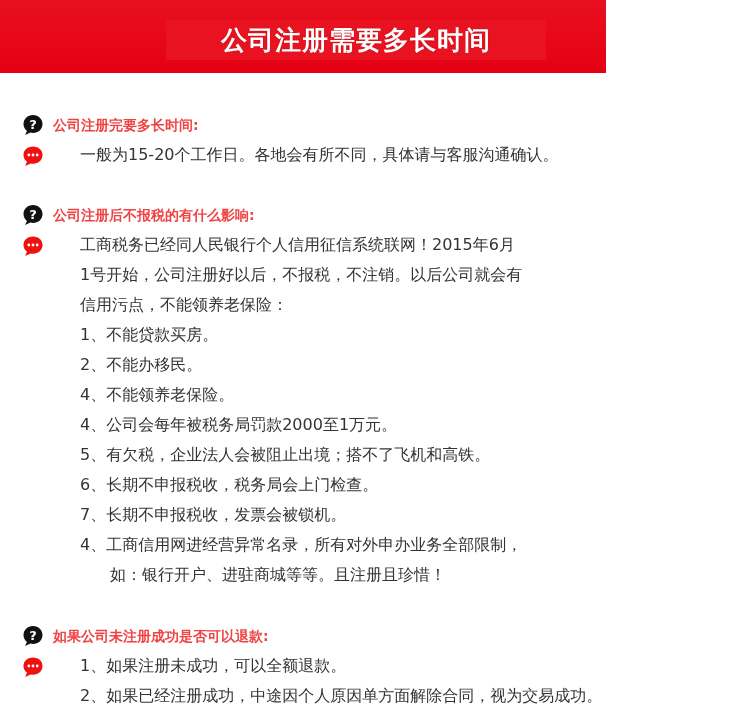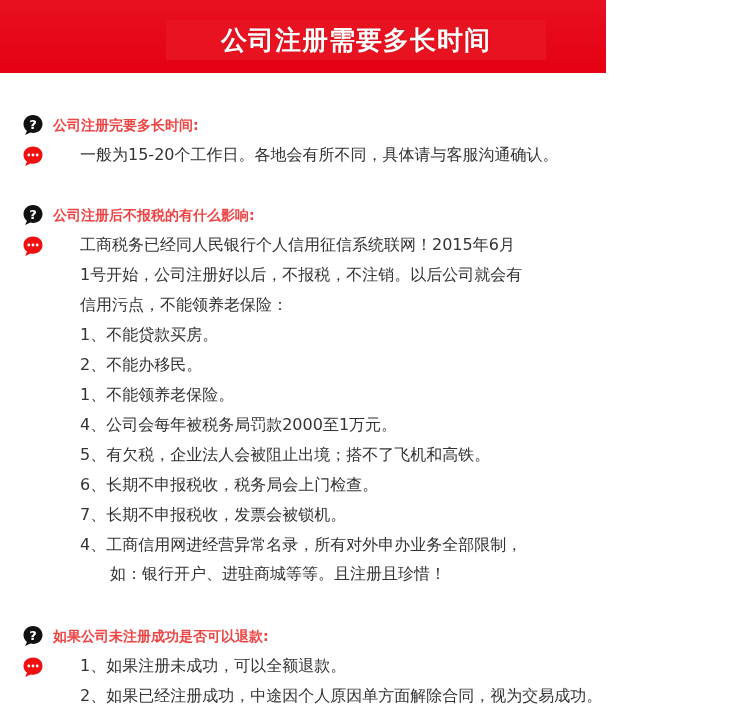--- a/index.html
+++ b/index.html
@@ -12,21 +12,21 @@
   .title { color: #ffffff; font-family: "DejaVu Serif", "Liberation Serif", serif; font-weight: bold;
            font-size: 26px; letter-spacing: 1px; text-shadow: 0 0 1px #a00; }
   .section { position: absolute; left: 0; width: 750px; }
   .q-row { position: relative; height: 30px; }
   .q-icon { position: absolute; left: 22px; top: 4px; width: 22px; height: 22px; }
   .q-text { position: absolute; left: 53px; top: 0; line-height: 30px; font-size: 14px; font-weight: bold; color: #ef4444; }
   .a-row { position: relative; }
   .a-icon { position: absolute; left: 22px; top: 5px; width: 22px; height: 22px; }
   .a-lines { margin-left: 80px; }
   .line { display: block; line-height: 30px; font-size: 16px; color: #333; white-space: nowrap; }
-  .line.indent { padding-left: 30px; font-family: Liberation Mono, monospace; }
+  .line.indent { padding-left: 30px; }
 </style>
 </head>
 <body>
 
 <div class="header">
   <div class="title-box">
     <span class="title">公司注册需要多长时间</span>
   </div>
 </div>
 
@@ -65,21 +65,21 @@
       <circle cx="6.8" cy="10" r="1.4" fill="#fff"></circle>
         <circle cx="11" cy="10" r="1.4" fill="#fff"></circle>
         <circle cx="15.2" cy="10" r="1.4" fill="#fff"></circle>
     </svg>
     <div class="a-lines">
       <span class="line">工商税务已经同人民银行个人信用征信系统联网！2015年6月</span>
       <span class="line">1号开始，公司注册好以后，不报税，不注销。以后公司就会有</span>
       <span class="line">信用污点，不能领养老保险：</span>
       <span class="line">1、不能贷款买房。</span>
       <span class="line">2、不能办移民。</span>
-      <span class="line">1、不能领养老保险。</span>
+      <span class="line">4、不能领养老保险。</span>
       <span class="line">4、公司会每年被税务局罚款2000至1万元。</span>
       <span class="line">5、有欠税，企业法人会被阻止出境；搭不了飞机和高铁。</span>
       <span class="line">6、长期不申报税收，税务局会上门检查。</span>
       <span class="line">7、长期不申报税收，发票会被锁机。</span>
       <span class="line">4、工商信用网进经营异常名录，所有对外申办业务全部限制，</span>
       <span class="line indent">如：银行开户、进驻商城等等。且注册且珍惜！</span>
     </div>
   </div>
 </div>
 

